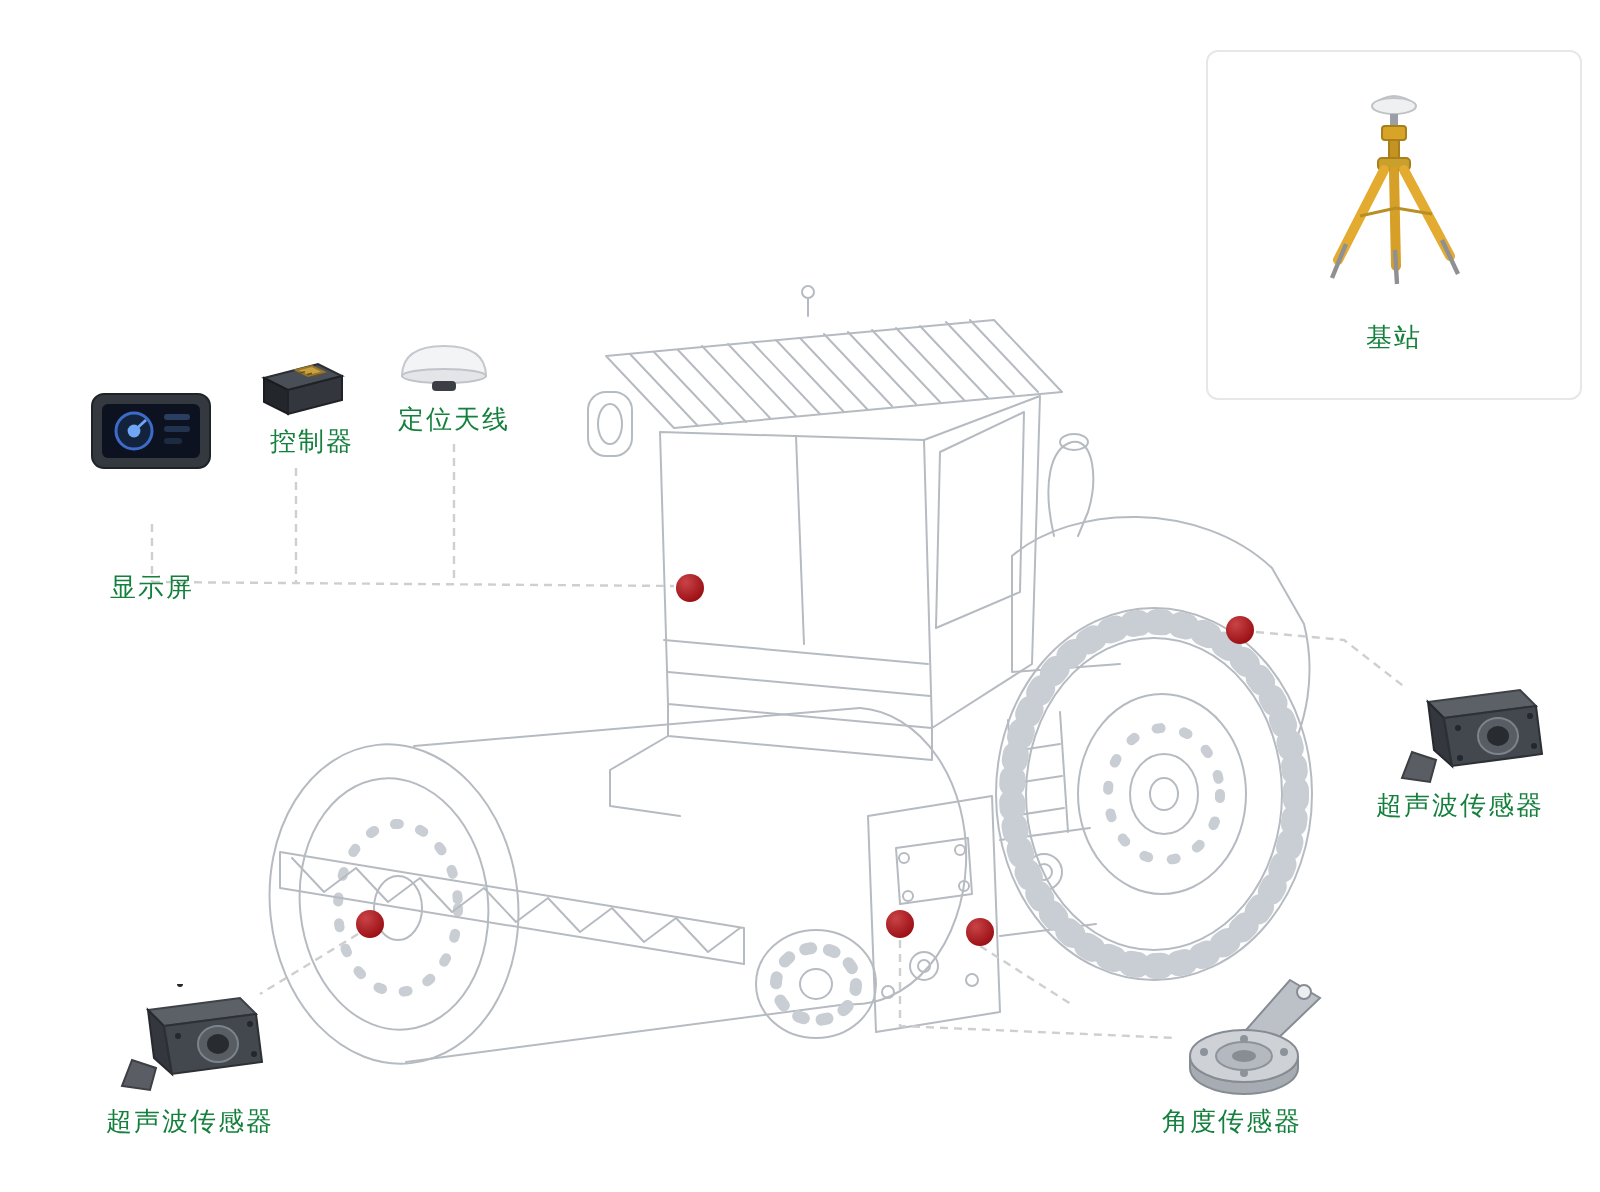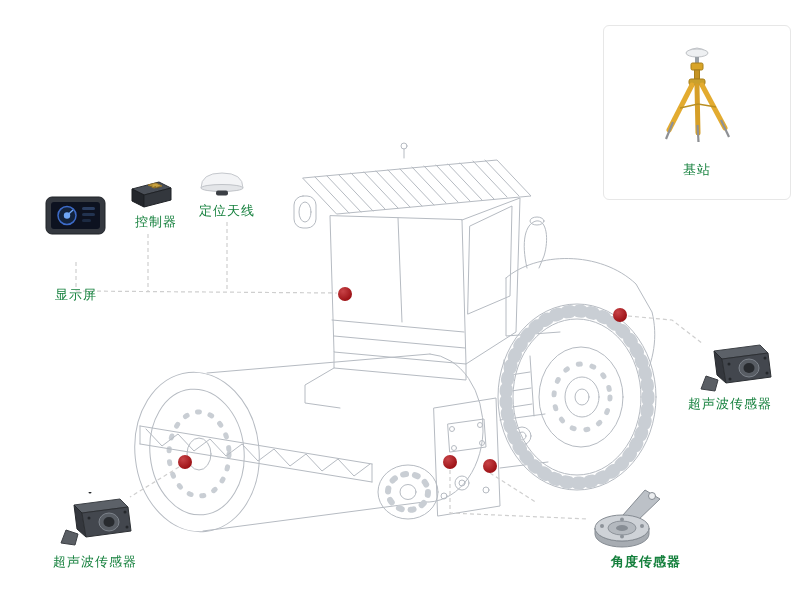--- a/index.html
+++ b/index.html
@@ -196,21 +196,21 @@
       <path d="M5,42 A27,13 0 0 0 59,42 L59,48 A27,13 0 0 1 5,48 Z" fill="#a7acb2" stroke="#868c93"></path>
       <ellipse cx="32" cy="42" rx="27" ry="13" fill="#ced2d7" stroke="#868c93"></ellipse>
       <ellipse cx="32" cy="42" rx="14" ry="7" fill="#b4b9bf" stroke="#8d939a"></ellipse>
       <ellipse cx="32" cy="42" rx="6" ry="3" fill="#878d94"></ellipse>
       <circle cx="12" cy="40" r="2" fill="#8d939a"></circle>
         <circle cx="32" cy="33.5" r="2" fill="#8d939a"></circle>
       <circle cx="52" cy="40" r="2" fill="#8d939a"></circle>
         <circle cx="32" cy="50.5" r="2" fill="#8d939a"></circle>
     </svg>
   </div>
-  <div class="lbl" style="left:600px; top:554px; width:92px;font-weight:bold;">角度传感器</div>
+  <div class="lbl" style="left:570px; top:554px; width:92px;">角度传感器</div>
 
   <div class="marker" style="left:338px; top:287px;"></div>
   <div class="marker" style="left:613px; top:308px;"></div>
   <div class="marker" style="left:178px; top:455px;"></div>
   <div class="marker" style="left:443px; top:455px;"></div>
   <div class="marker" style="left:483px; top:459px;"></div>
 
 </div>
 
 </body></html>

